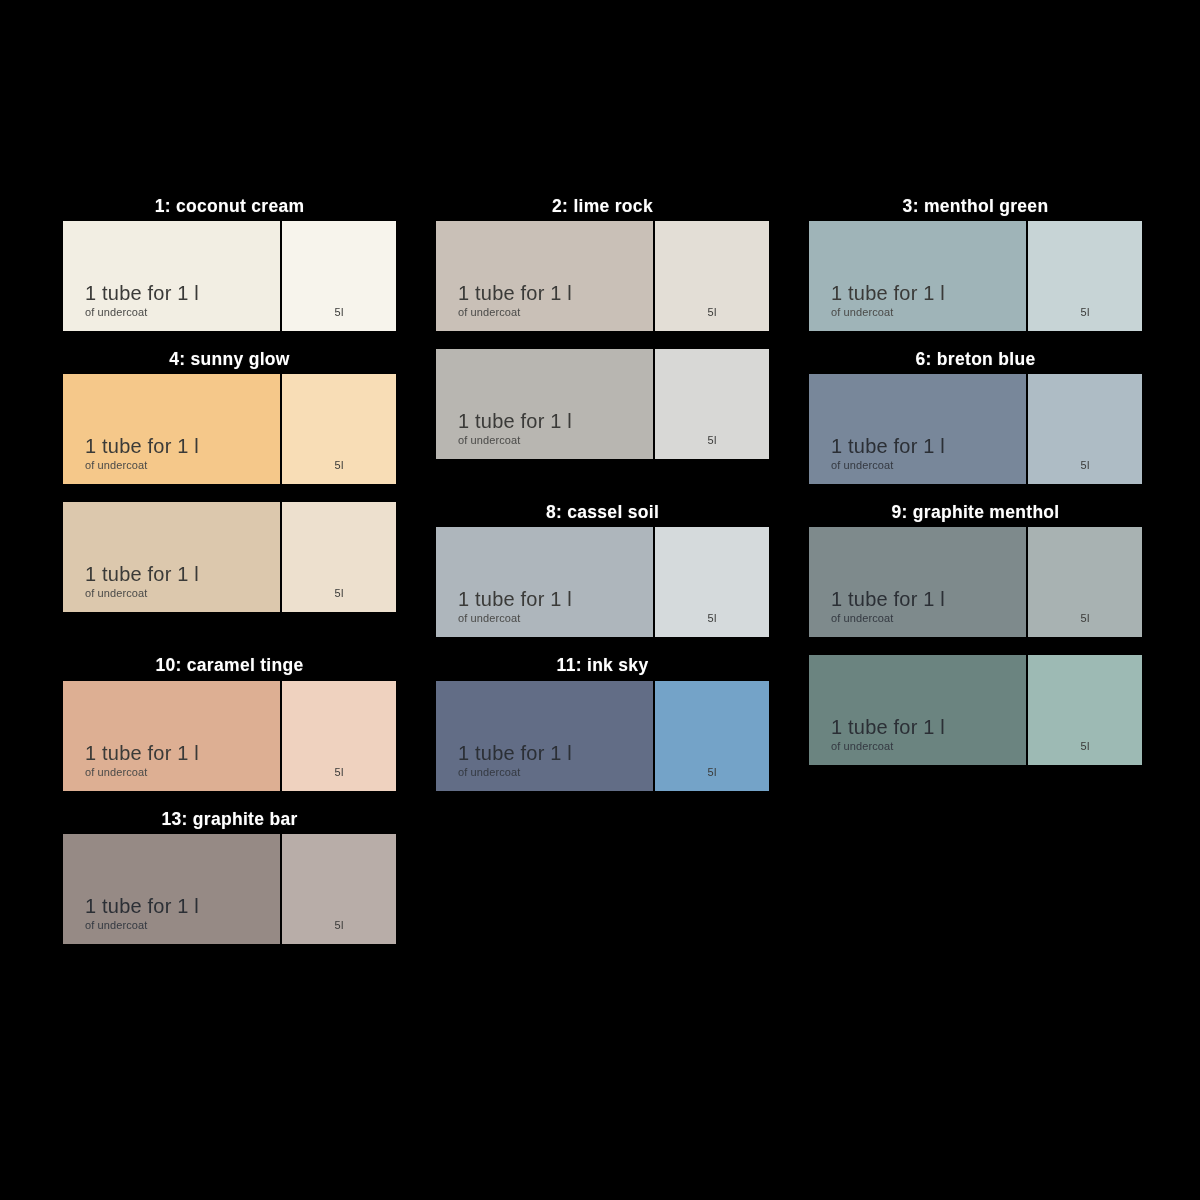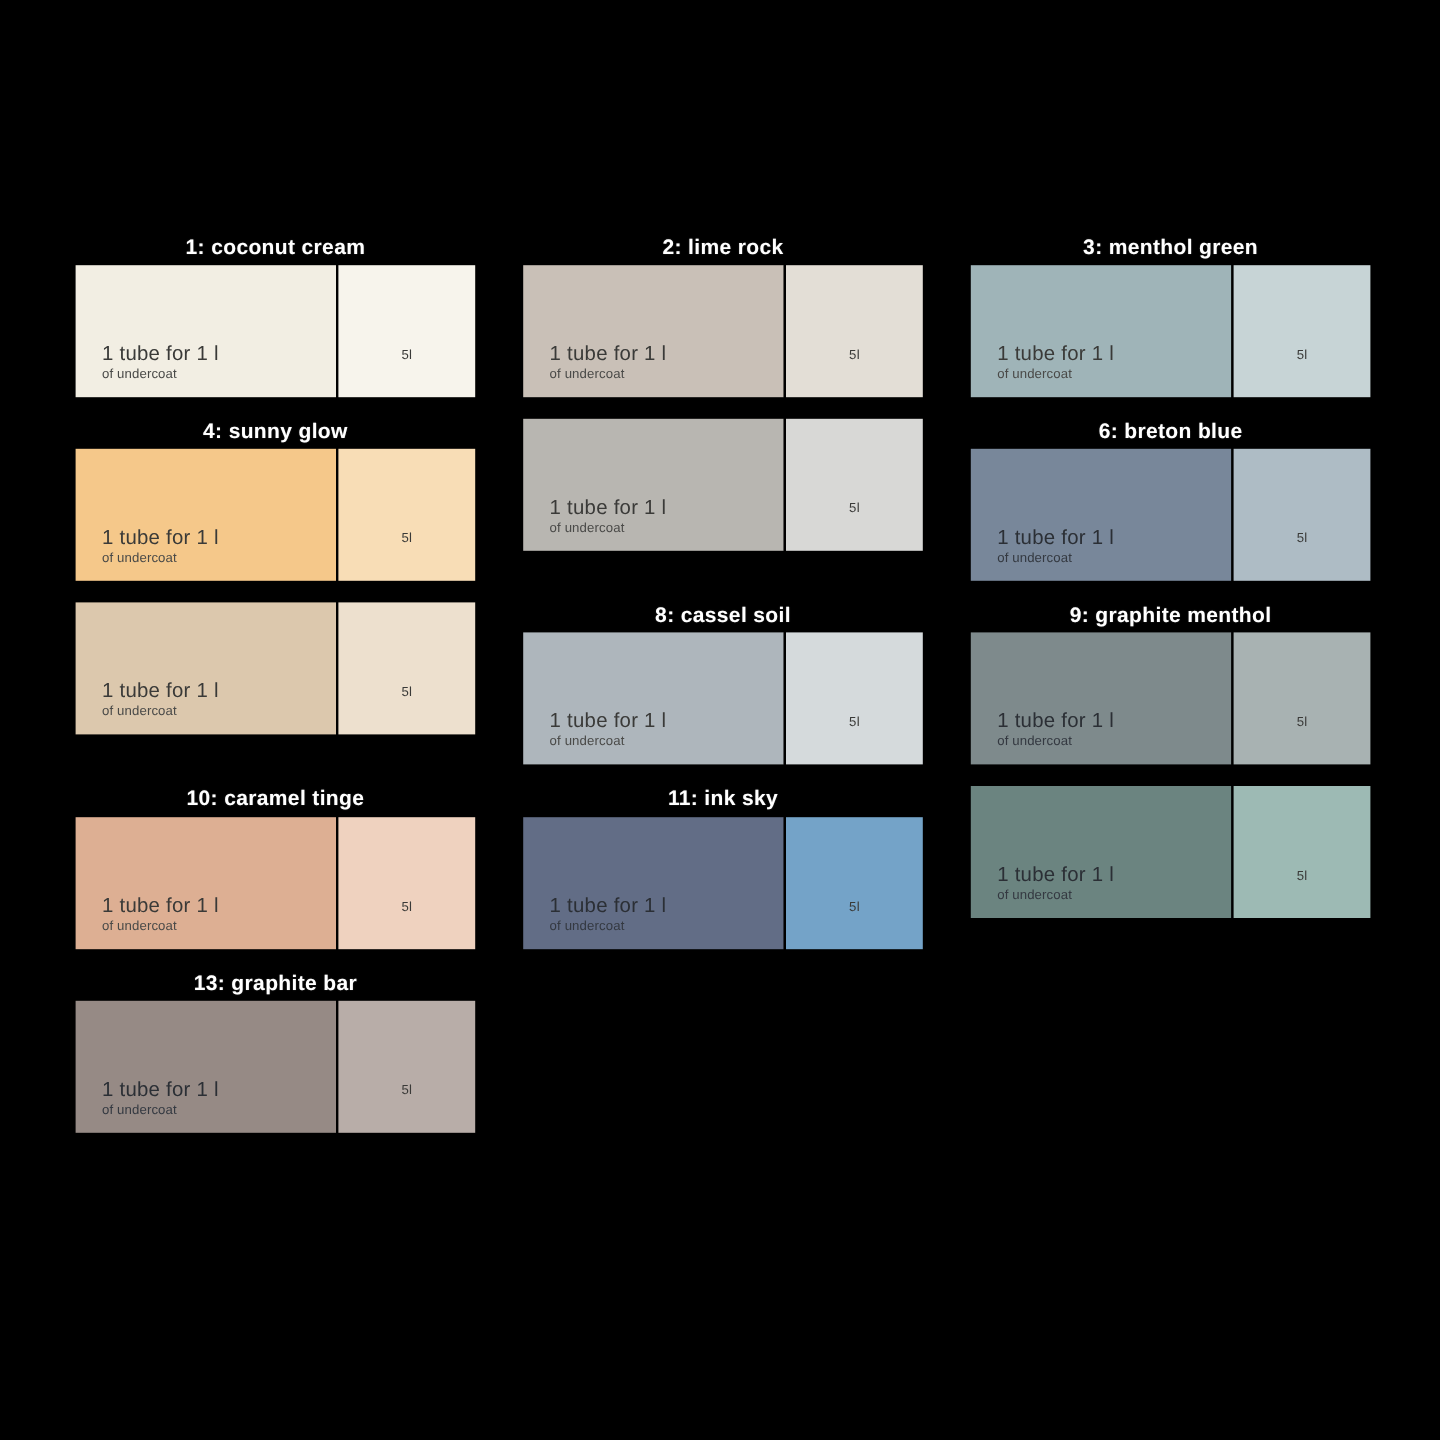--- a/index.html
+++ b/index.html
@@ -64,40 +64,40 @@
   .swatch-light {
     width: 118px;
     height: 110px;
     position: relative;
     box-sizing: border-box;
   }
   .tube-line {
     position: absolute;
     left: 22px;
     bottom: 26px;
-    font-size: 17px;
+    font-size: 20px;
     color: #3a3a38;
     white-space: nowrap;
     letter-spacing: 0.2px;
     margin-top: 32px;
   }
   .tube-sub {
     position: absolute;
     left: 22px;
     bottom: 13px;
     font-size: 11px;
     color: #4a4a48;
     white-space: nowrap;
     letter-spacing: 0.1px;
   }
   .light-label {
     position: absolute;
     left: 0;
     right: 0;
-    bottom: 29px;
+    bottom: 13px;
     text-align: center;
     font-size: 11px;
     color: #3a3a38;
     letter-spacing: 0.2px;
   }
   .dark-text .tube-line { color: #2b2f35; }
   .dark-text .tube-sub { color: #343941; }
 </style>
 </head>
 <body>

